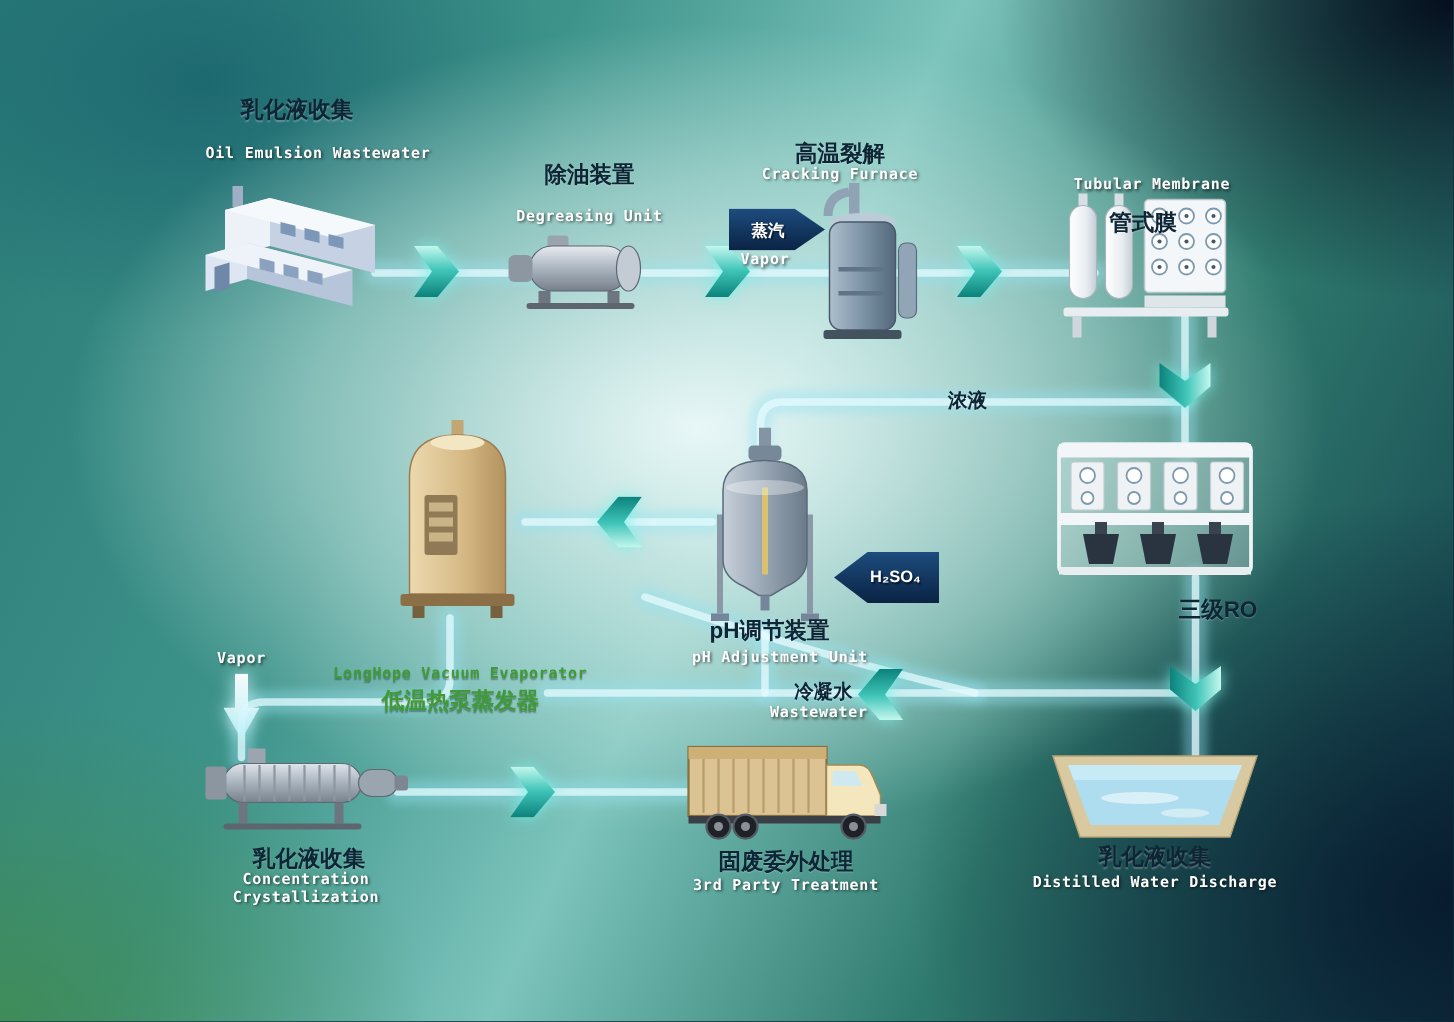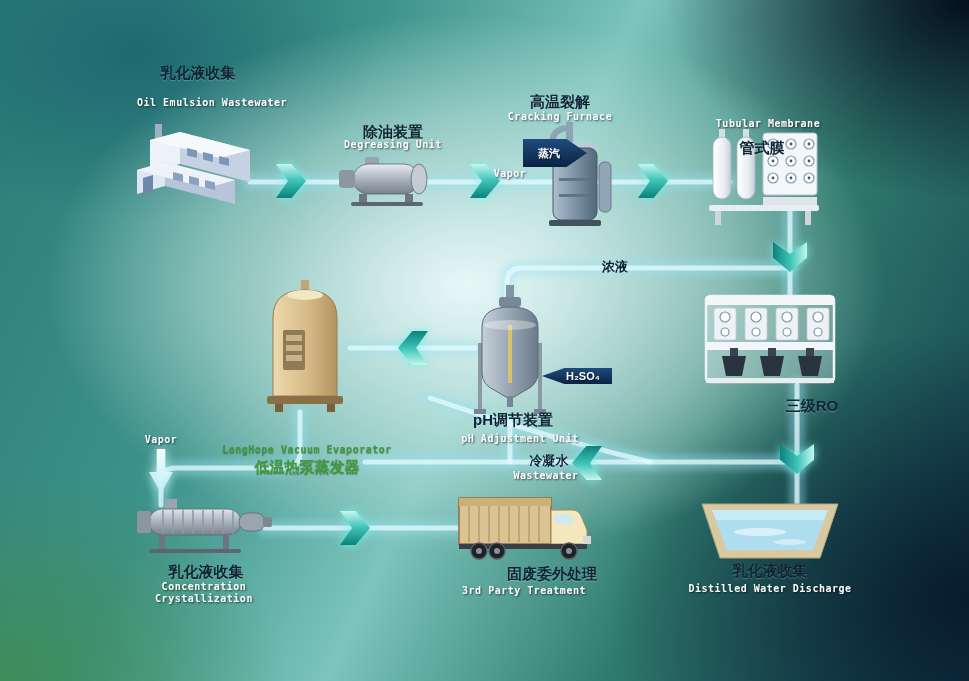--- a/index.html
+++ b/index.html
@@ -27,21 +27,21 @@
       filter:drop-shadow(0 0 5px rgba(120,240,230,0.85));}
   .chev{width:100%;height:100%;
       background:linear-gradient(180deg,#c4f7ee 0%,#3fc4b8 48%,#0b827b 100%);
       clip-path:polygon(0 0,52% 0,100% 50%,52% 100%,0 100%,40% 50%);}
   .chev-wrap.down{transform:rotate(90deg);}
   .chev-wrap.left{transform:rotate(180deg);}
   .arrow-navy{position:absolute;display:flex;align-items:center;justify-content:center;
       background:linear-gradient(180deg,#1d4c7e 0%,#0a2344 100%);
       color:#fff;font:bold 11px "Liberation Sans",sans-serif;
       text-shadow:1px 1px 1px rgba(0,0,0,0.6);}
-  .arrow-right{clip-path:polygon(0 0,68% 0,100% 50%,68% 100%,0 100%);padding-right:12px;margin-left:37px;}
+  .arrow-right{clip-path:polygon(0 0,68% 0,100% 50%,68% 100%,0 100%);padding-right:12px;}
   .arrow-left{clip-path:polygon(100% 0,32% 0,0 50%,32% 100%,100% 100%);padding-left:12px;}
   .vapor-wrap{position:absolute;width:24px;height:44px;
       filter:drop-shadow(0 0 6px rgba(210,250,255,0.95));}
   .vapor-arrow{width:100%;height:100%;
       background:linear-gradient(180deg,rgba(255,255,255,0.95),rgba(185,240,250,0.85));
       clip-path:polygon(32% 0,68% 0,68% 52%,100% 52%,50% 100%,0 52%,32% 52%);}
 </style>
 </head>
 <body>
 
@@ -351,56 +351,56 @@
       <ellipse cx="60" cy="34" rx="26" ry="4" fill="rgba(255,255,255,0.55)"></ellipse>
       <ellipse cx="90" cy="44" rx="16" ry="3" fill="rgba(255,255,255,0.45)"></ellipse>
     </svg>
   </div>
 
   <div class="arrow-navy arrow-right" style="left:486px;top:139px;width:52px;height:28px;">
     <span>蒸汽</span>
   </div>
   <div class="en" style="left:510px;top:168px;">Vapor</div>
 
-  <div class="arrow-navy arrow-left" style="left:542px;top:368px;width:58px;height:16px;text-align:right;">
+  <div class="arrow-navy arrow-left" style="left:556px;top:368px;width:58px;height:34px;text-align:right;">
     <span>H₂SO₄</span>
   </div>
 
   <div class="en" style="left:161px;top:434px;">Vapor</div>
   <div class="vapor-wrap" style="left:149px;top:449px;">
       <div class="vapor-arrow"></div>
     </div>
 
-  <div class="zh small" style="left:615px;top:258px;text-align:center;">浓液</div>
+  <div class="zh small" style="left:645px;top:258px;text-align:center;">浓液</div>
   <div class="zh small" style="left:549px;top:452px;">冷凝水</div>
   <div class="en" style="left:546px;top:470px;">Wastewater</div>
 
   <div class="zh" style="left:198px;top:64px;">乳化液收集</div>
   <div class="en" style="left:196px;top:97px;margin-left:16px;">Oil Emulsion Wastewater</div>
 
-  <div class="zh" style="left:393px;top:123px;">除油装置</div>
+  <div class="zh" style="left:393px;top:107px;">除油装置</div>
   <div class="en" style="left:393px;top:139px;">Degreasing Unit</div>
 
   <div class="zh" style="left:560px;top:93px;">高温裂解</div>
   <div class="en" style="left:560px;top:111px;">Cracking Furnace</div>
 
   <div class="zh" style="left:762px;top:91px;margin-top:48px;">管式膜</div>
   <div class="en" style="left:768px;top:118px;">Tubular Membrane</div>
 
   <div class="zh" style="left:812px;top:397px;">三级RO</div>
 
   <div class="zh" style="left:513px;top:411px;">pH调节装置</div>
   <div class="en" style="left:520px;top:433px;">pH Adjustment Unit</div>
 
   <div class="zh green" style="left:307px;top:421px;margin-top:37px;">低温热泵蒸发器</div>
   <div class="en green" style="left:307px;top:444px;">LongHope Vacuum Evaporator</div>
 
   <div class="zh" style="left:206px;top:563px;">乳化液收集</div>
   <div class="en" style="left:204px;top:581px;">Concentration</div>
   <div class="en" style="left:204px;top:593px;">Crystallization</div>
 
-  <div class="zh" style="left:552px;top:565px;text-align:center;">固废委外处理</div>
+  <div class="zh" style="left:524px;top:565px;text-align:center;">固废委外处理</div>
   <div class="en" style="left:524px;top:585px;">3rd Party Treatment</div>
 
   <div class="zh" style="left:770px;top:562px;">乳化液收集</div>
   <div class="en" style="left:770px;top:583px;">Distilled Water Discharge</div>
 
 </div>
 
 </body></html>

